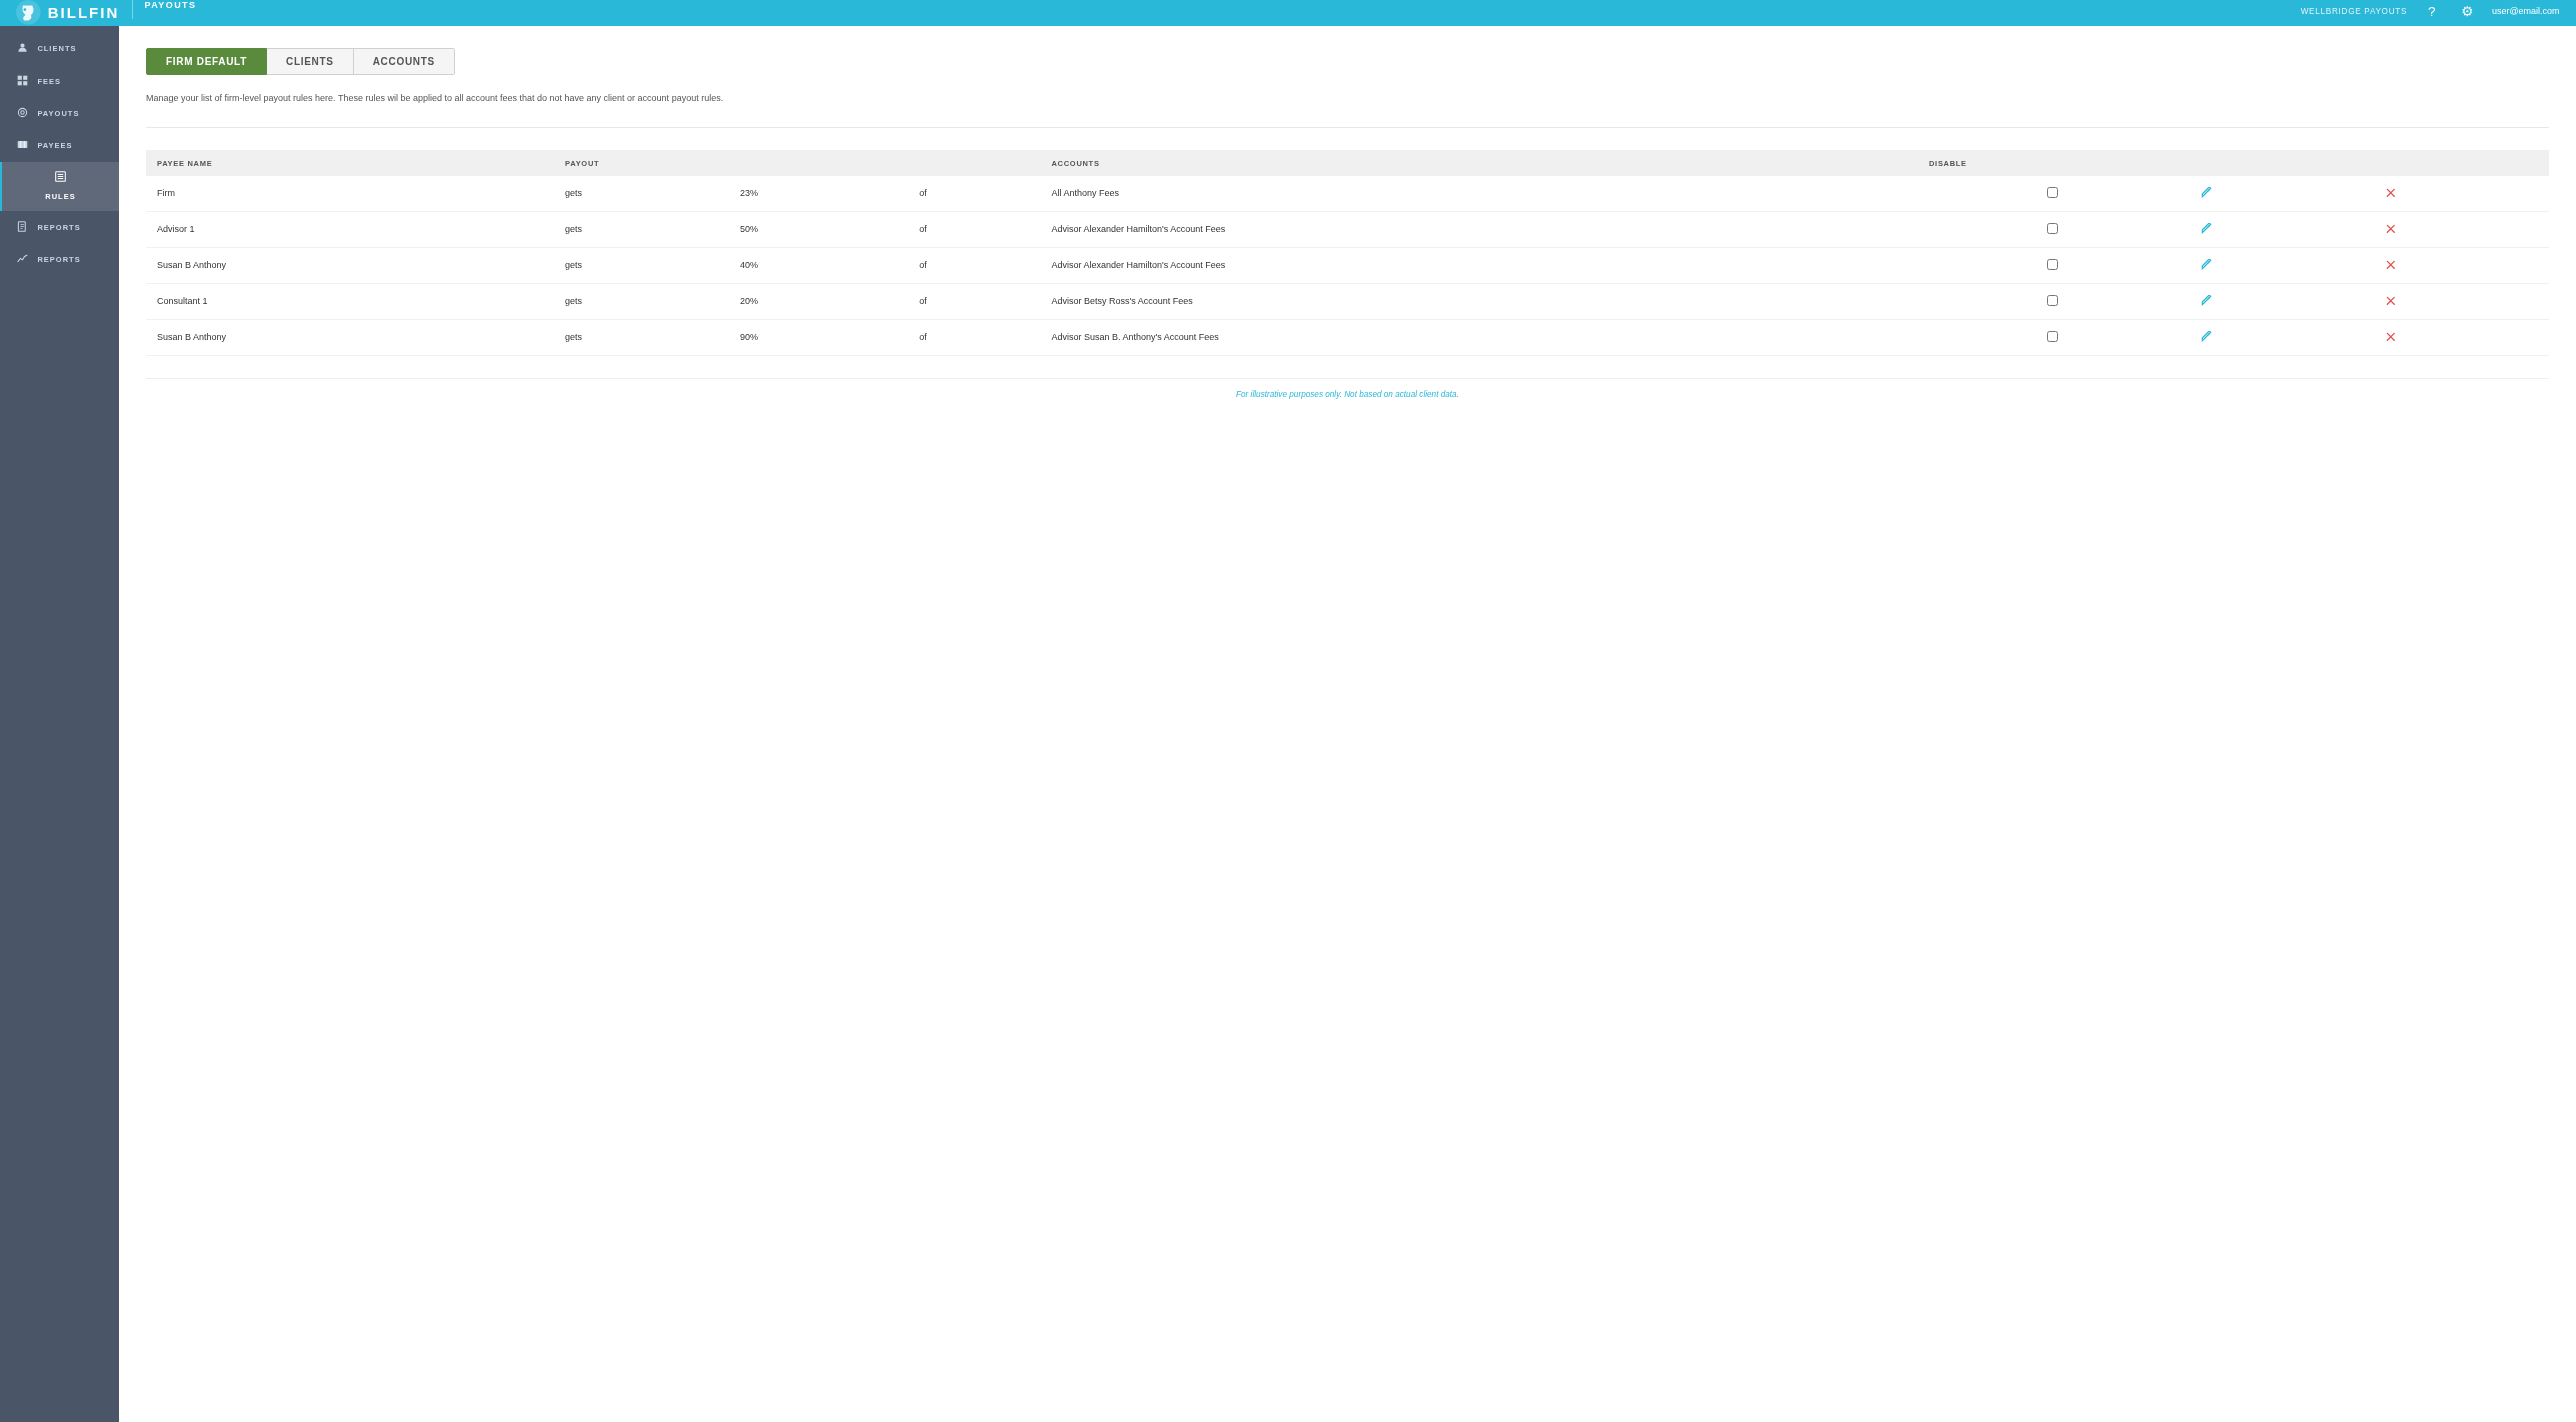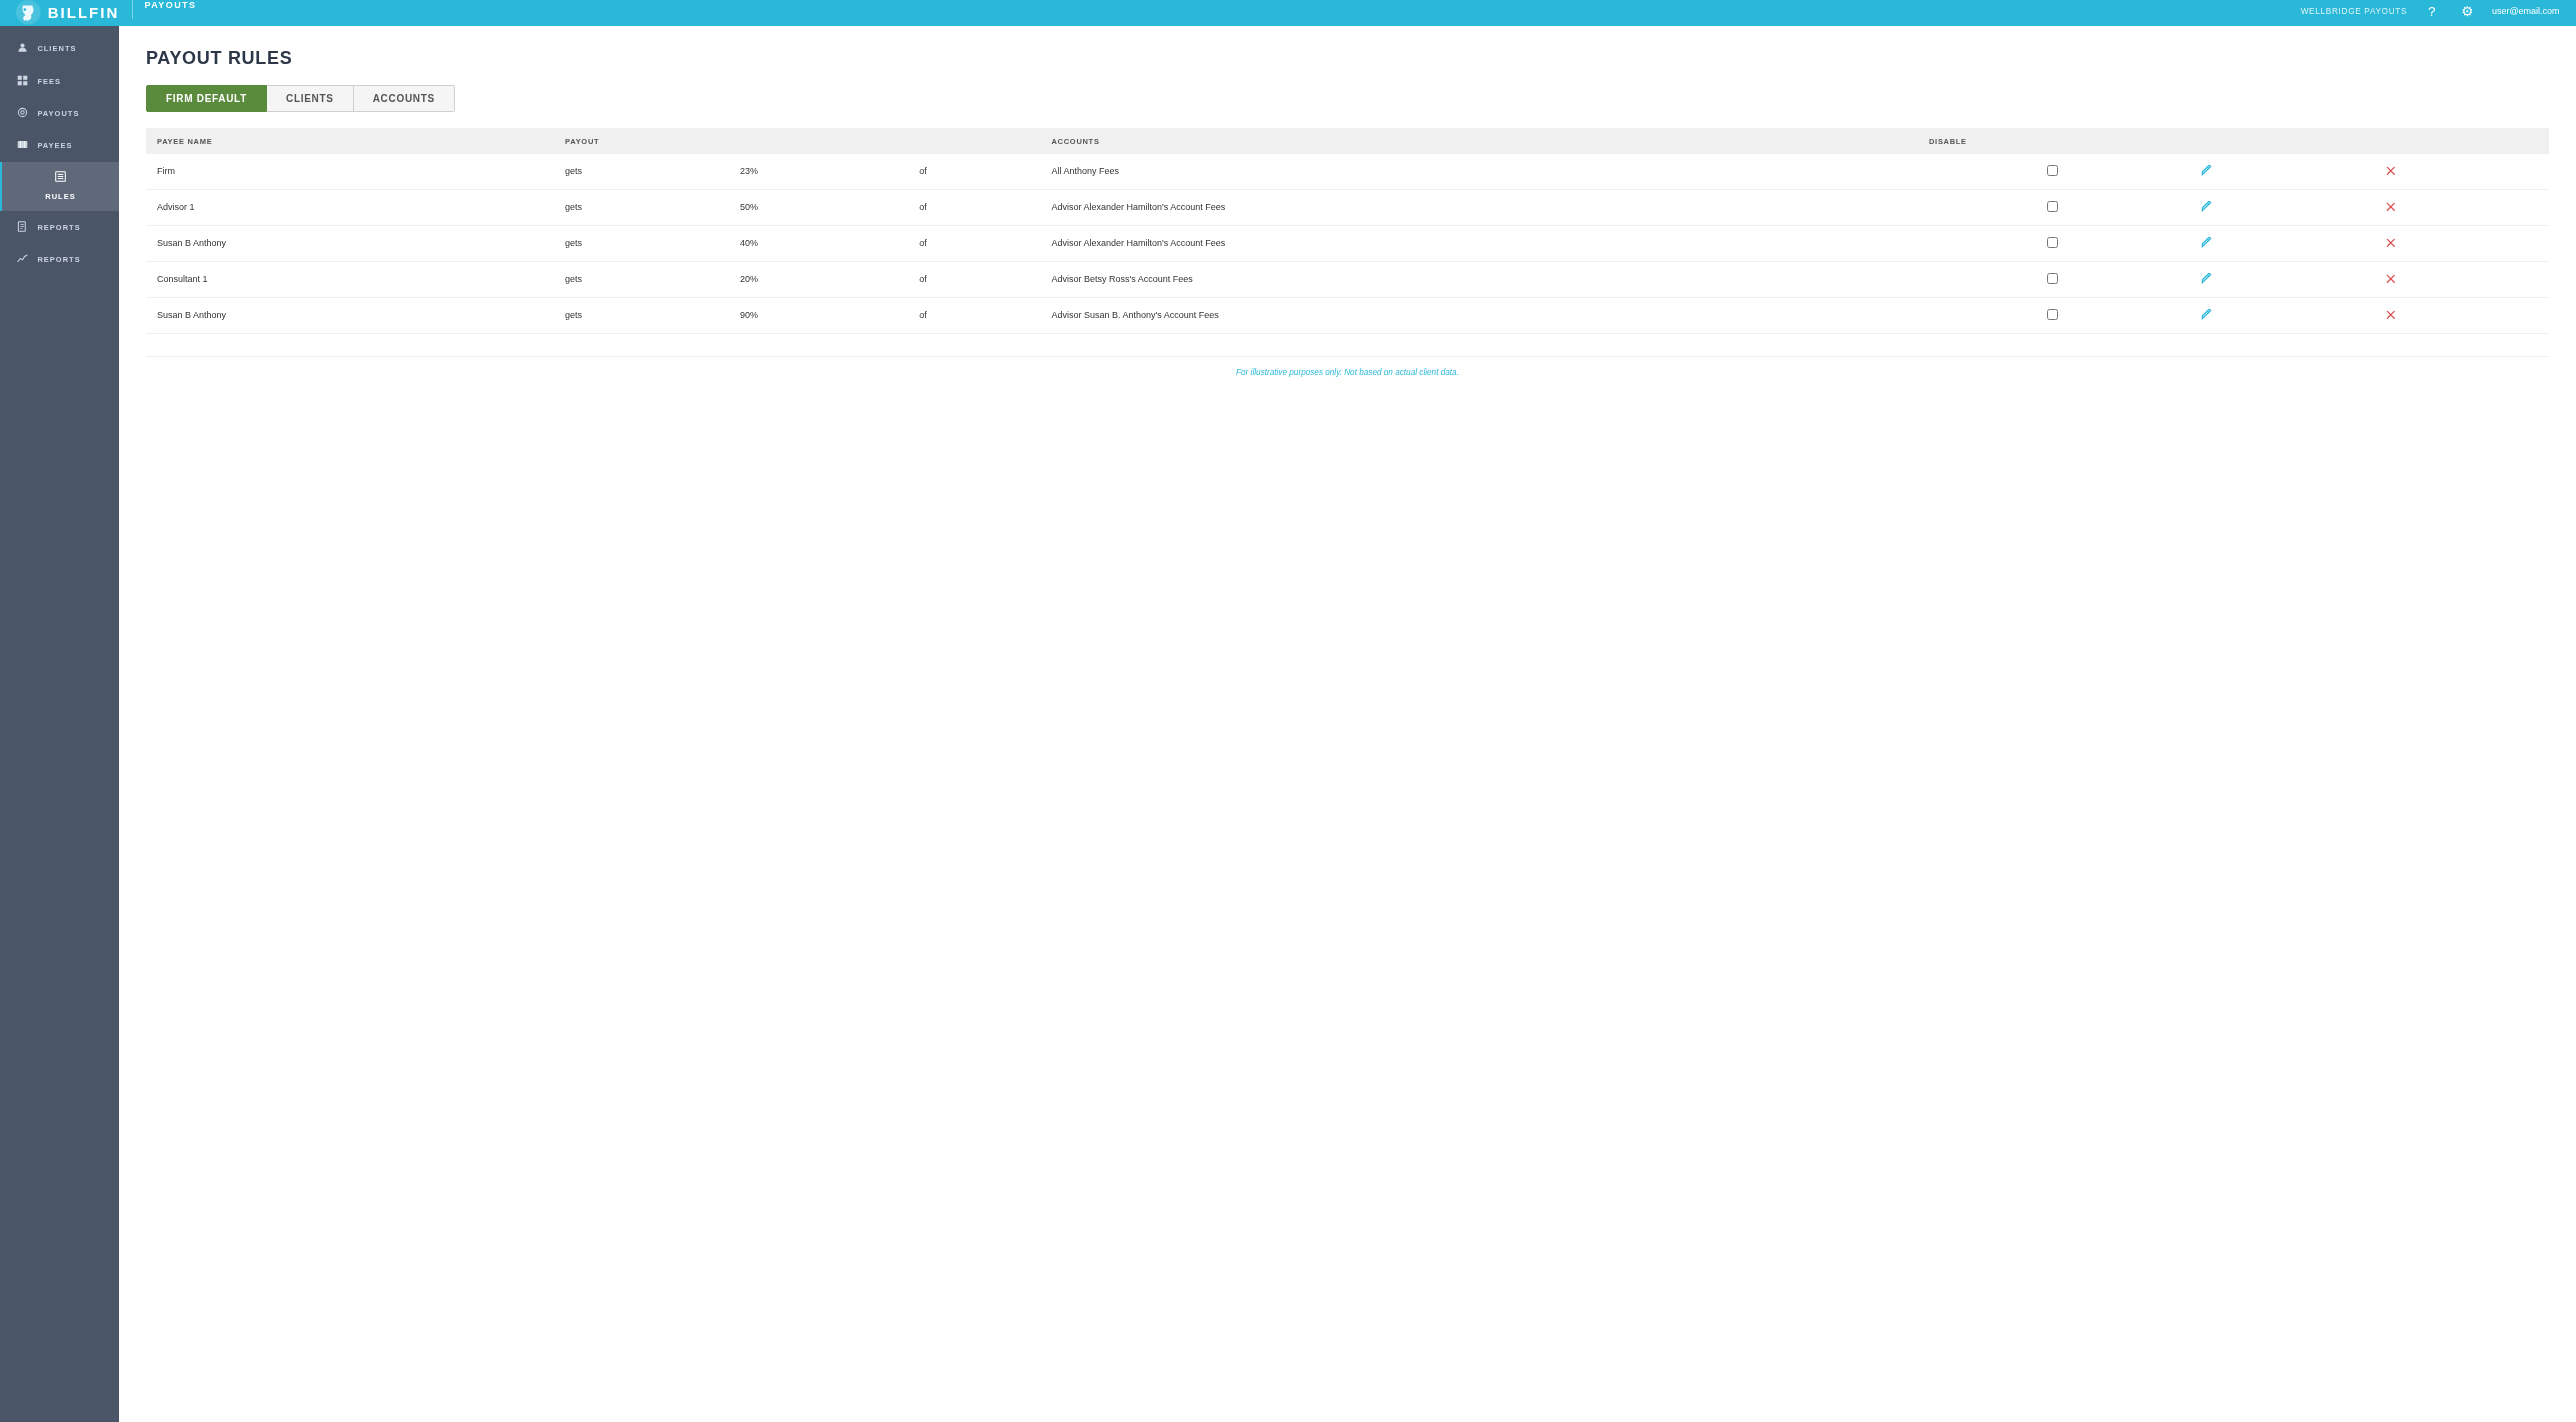--- a/index.html
+++ b/index.html
@@ -344,28 +344,28 @@
       <span class="sidebar-icon">
         <svg width="11" height="11" viewBox="0 0 16 16" fill="none" stroke="currentColor" stroke-width="1.5">
             <polyline points="1,13 5,8 8,10 11,5 15,3"></polyline>
           </svg>
       </span>
       <span>REPORTS</span>
     </div>
   </aside>
 
   <main class="main">
-    <h1 class="page-title">PAYOUT RULES</h1>
 
     <div class="tabs">
       <button class="tab active">FIRM DEFAULT</button>
       <button class="tab">CLIENTS</button>
       <button class="tab">ACCOUNTS</button>
     </div>
 
+    <p class="description">Manage your list of firm-level payout rules here. These rules wil be applied to all account fees that do not have any client or account payout rules.</p>
 
 
     <table class="rules-table">
       <thead>
         <tr>
           <th>PAYEE NAME</th>
           <th colspan="3">PAYOUT</th>
           <th>ACCOUNTS</th>
           <th>DISABLE</th>
           <th></th>

